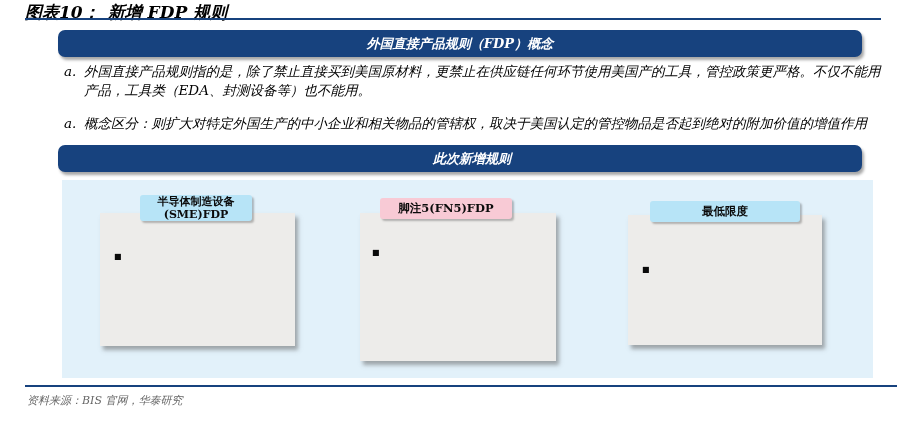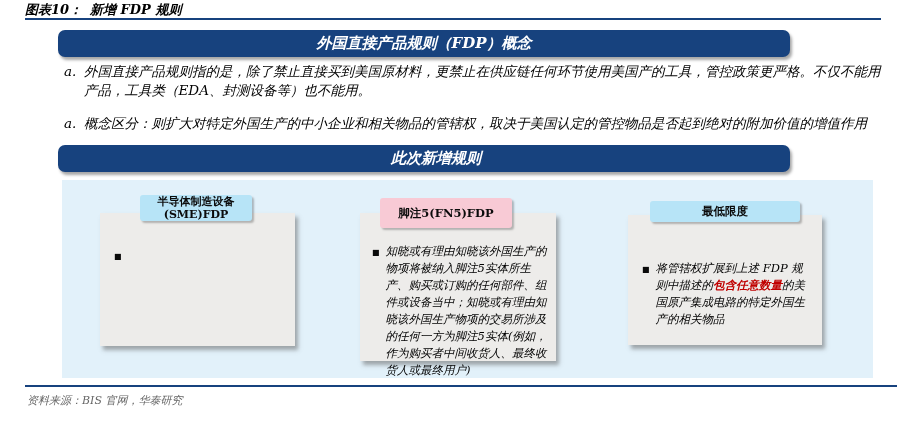--- a/index.html
+++ b/index.html
@@ -1,24 +1,24 @@
 <!DOCTYPE html>
 <html><head>
 <meta charset="utf-8">
 <style>
   html,body{margin:0;padding:0;background:#ffffff;}
   body{width:899px;height:422px;position:relative;font-family:"DejaVu Serif","Liberation Serif",serif;overflow:hidden;}
   *{box-sizing:border-box;}
 
-  .title-row{position:absolute;left:25px;top:1px;font-style:italic;font-weight:bold;font-size:13px;color:#000;white-space:nowrap;}
+  .title-row{position:absolute;left:25px;top:1px;font-style:italic;font-weight:bold;font-size:17px;color:#000;white-space:nowrap;}
   .title-row .lbl{margin-right:8px;}
   .title-rule{position:absolute;left:25px;top:18px;width:856px;height:2px;background:#17427E;}
 
-  .banner{position:absolute;left:58px;width:732px;height:27px;background:#17427E;border-radius:7px;
-          color:#fff;font-style:italic;font-weight:bold;font-size:15px;
+  .banner{position:absolute;left:58px;width:804px;height:27px;background:#17427E;border-radius:7px;
+          color:#fff;font-style:italic;font-weight:bold;font-size:13px;
           display:flex;align-items:center;justify-content:center;
           box-shadow:2px 3px 3px rgba(0,0,0,0.35);}
   .banner1{top:30px;}
   .banner2{top:145px;padding-left:24px;}
 
   .bullets{position:absolute;left:64px;top:62px;width:824px;}
   .bullet{display:flex;font-style:italic;font-size:13.5px;line-height:19px;color:#000;}
   .bullet + .bullet{margin-top:14px;}
   .bullet .marker{width:20px;flex:none;}
   .bullet .btext{flex:1;}
@@ -29,21 +29,21 @@
         display:flex;align-items:flex-start;font-style:italic;font-size:11.5px;line-height:17px;color:#000;}
   .card1{left:38px;top:33px;width:195px;height:133px;padding:34px 8px 8px 14px;}
   .card2{left:298px;top:33px;width:196px;height:148px;padding:30px 5px 8px 12px;}
   .card3{left:566px;top:35px;width:194px;height:130px;padding:45px 8px 8px 14px;}
   .sq{flex:none;font-style:normal;font-size:8px;line-height:17px;margin:1px 6px 0 0;color:#0a0a0a;}
   .ctext{flex:1;}
 
   .hdr{position:absolute;z-index:2;display:flex;flex-direction:column;align-items:center;justify-content:center;
        font-weight:bold;color:#0b0b0b;border-radius:3px;box-shadow:2px 2px 2px rgba(0,0,0,0.25);text-align:center;}
   .hdr1{left:78px;top:15px;width:112px;height:26px;background:#B7E4F7;font-size:11px;line-height:13px;}
-  .hdr2{left:318px;top:18px;width:132px;height:30px;background:#F8CAD5;font-size:11.5px;}
+  .hdr2{left:318px;top:18px;width:132px;height:21px;background:#F8CAD5;font-size:11.5px;}
   .hdr3{left:588px;top:21px;width:150px;height:21px;background:#B7E4F7;font-size:11.5px;}
 
   .hl{color:#C00000;font-weight:bold;}
 
   .src-rule{position:absolute;left:25px;top:385px;width:872px;height:1.5px;background:#17427E;}
   .source{position:absolute;left:27px;top:393px;font-style:italic;font-size:11px;color:#666;}
 </style>
 </head>
 <body>
 
@@ -75,27 +75,25 @@
   </div>
   <div class="card card1">
     <span class="sq">■</span>
   </div>
 
   <div class="hdr hdr2">
     <div>脚注5(FN5)FDP</div>
   </div>
   <div class="card card2">
     <span class="sq">■</span>
-    <span class="ctext">知晓或有理由知晓该外国生产的物项将被纳入脚注5实体所生产、购买或订购的任何部件、组件或设备当中；知晓或有理由知晓该外国生产物项的交易所涉及的任何一方为脚注5实体(例如，作为购买者中间收货人、最终收货人或最终用户)</span>
   </div>
 
   <div class="hdr hdr3">
     <div>最低限度</div>
   </div>
   <div class="card card3">
     <span class="sq">■</span>
-    <span class="ctext"><span>将管辖权扩展到上述 FDP 规则中描述的</span><span class="hl">包含任意数量</span><span>的美国原产集成电路的特定外国生产的相关物品</span></span>
   </div>
 
 </div>
 
 <div class="src-rule"></div>
 <div class="source">资料来源：BIS 官网，华泰研究</div>
 
 </body></html>

